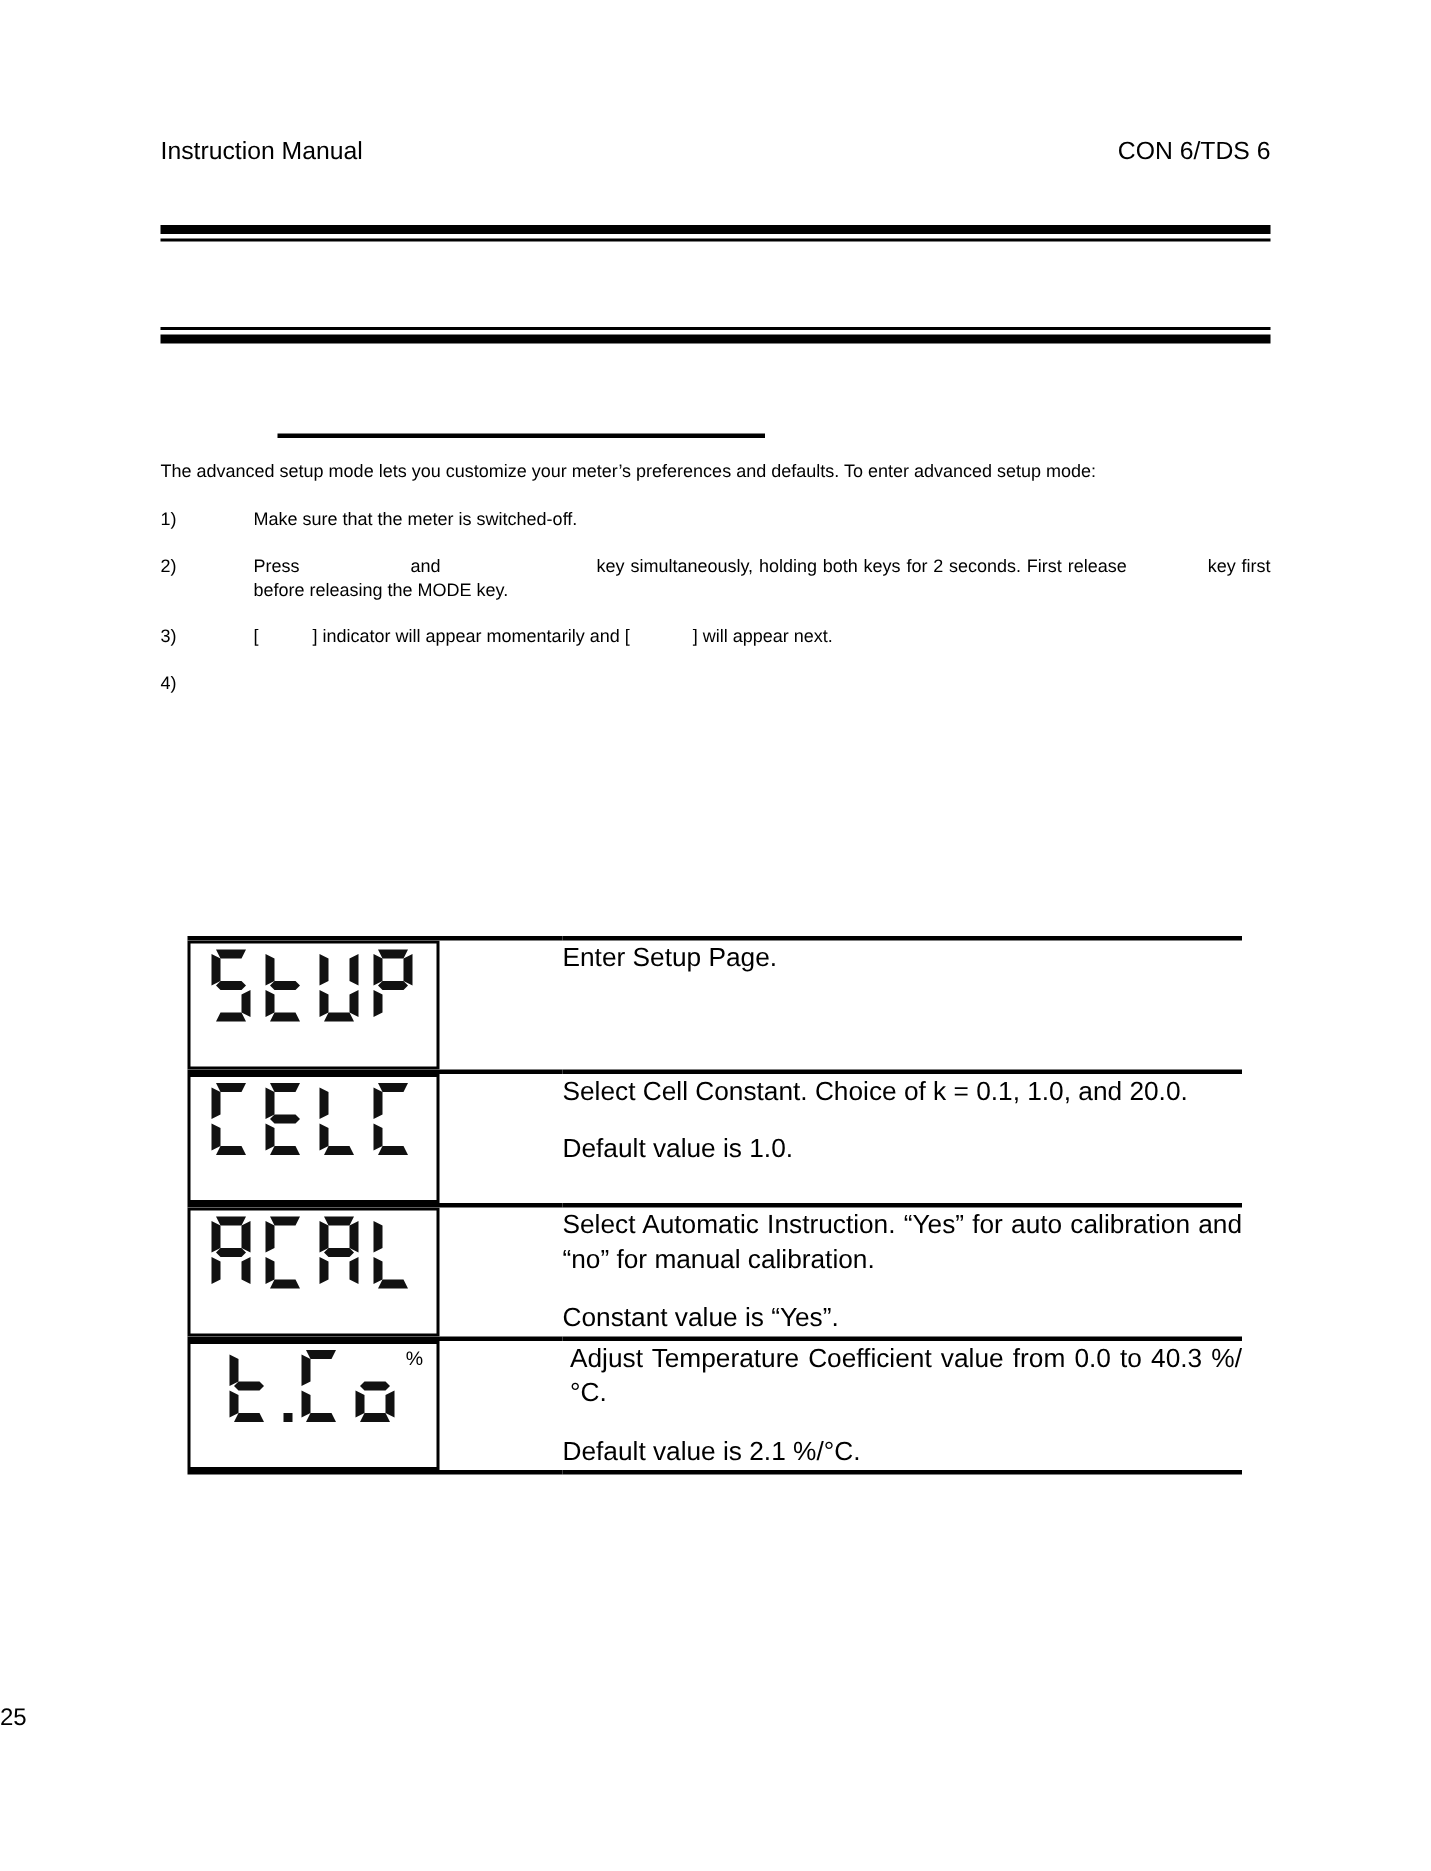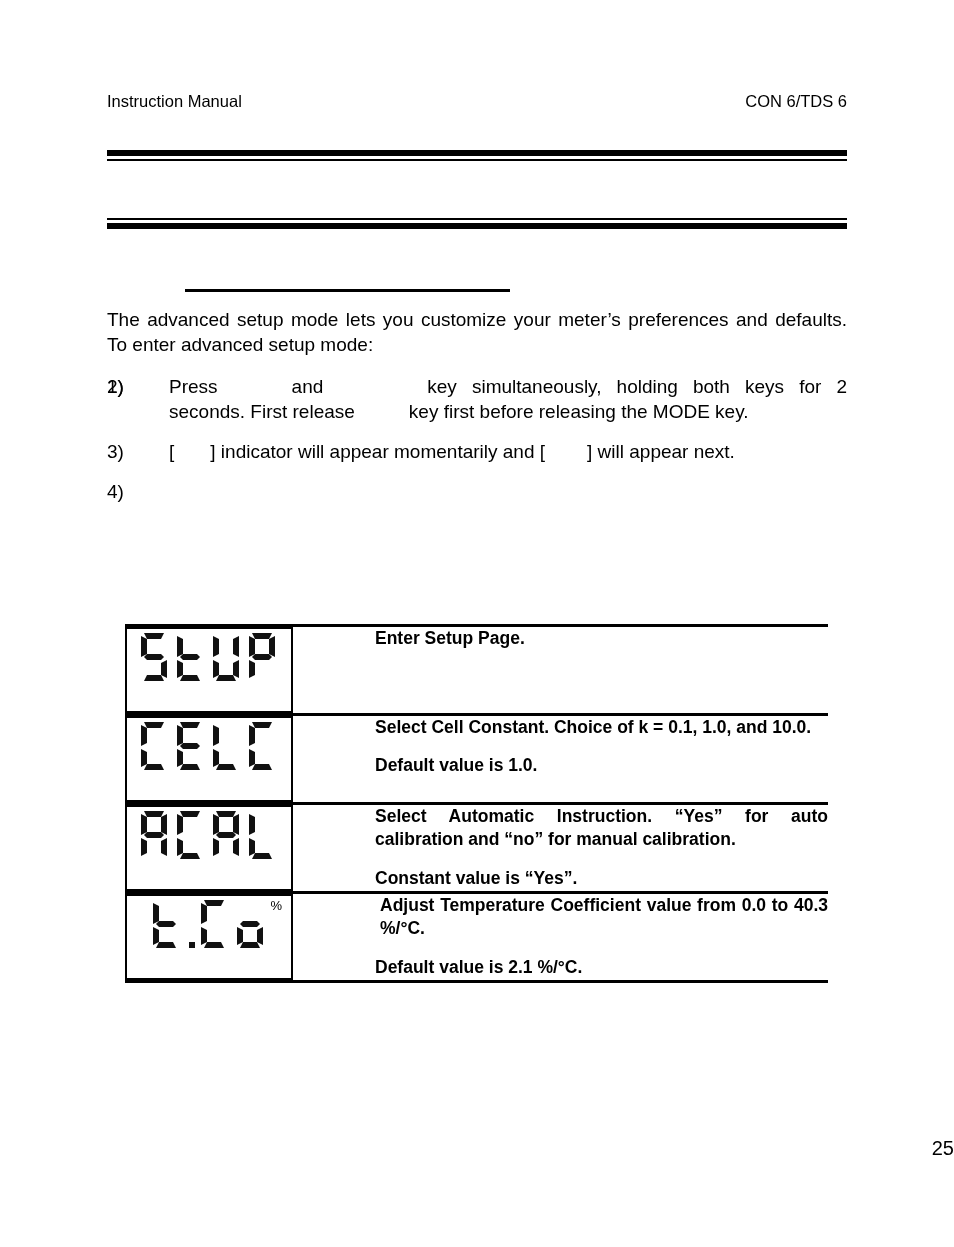--- a/index.html
+++ b/index.html
@@ -55,21 +55,21 @@
     height: 3px;
     background: #000000;
   }
 
   
   .body-wrap {
     position: absolute;
     left: 107px;
     top: 303px;
     width: 740px;
-    font-size: 19px;
+    font-size: 12px;
     line-height: 1.33;
   }
   .para {
     text-align: justify;
     text-justify: inter-word;
     margin: 0 0 16px 0;
   }
   .list-item {
     position: relative;
     padding-left: 62px;
@@ -108,21 +108,20 @@
   .cell-lcd {
     width: 250px;
     padding: 10px 0 12px 36px;
   }
   .cell-desc {
     padding: 12px 0 14px 33px;
     font-size: 17.5px;
     line-height: 1.33;
     text-align: justify;
     text-justify: inter-word;
-    font-weight: bold;
   }
   .desc-line { margin: 0; }
   .desc-line + .desc-line { margin-top: 15px; }
   .desc-lead { padding-left: 5px; }
 
   
   .lcd-box {
     position: relative;
     width: 168px;
     height: 86px;
@@ -138,22 +137,22 @@
     font-size: 13px;
     line-height: 1;
   }
 
   
   .page-number {
     position: absolute;
     left: 0;
     top: 1133px;
     width: 954px;
-    text-align: right;
-    font-size: 20px;
+    text-align: left;
+    font-size: 16px;
   }
 </style>
 </head>
 <body>
 
 <div class="page">
 
   <div class="header">
     <span class="header-left">Instruction Manual</span>
     <span class="header-right">CON 6/TDS 6</span>
@@ -172,20 +171,21 @@
   </div>
 
   <div class="subhead-rule"></div>
 
   <div class="body-wrap">
 
     <p class="para">The advanced setup mode lets you customize your meter’s preferences and defaults. To enter advanced setup mode:</p>
 
     <div class="list-item nojust">
       <span class="marker">1)</span>
+      <span>Make sure that the meter is switched-off.</span>
     </div>
 
     <div class="list-item">
       <span class="marker">2)</span>
       <span>Press</span><span class="keygap w1"></span><span>and</span><span class="keygap w2"></span><span>key simultaneously, holding both keys for 2 seconds. First release</span><span class="keygap w3"></span><span>key first before releasing the MODE key.</span>
     </div>
 
     <div class="list-item nojust">
       <span class="marker">3)</span>
       <span>[</span><span class="keygap w4"></span><span>] indicator will appear momentarily and [</span><span class="keygap w5"></span><span>] will appear next.</span>
@@ -262,21 +262,21 @@
                 <g transform="translate(112,4)">
                   <polygon points="3,0 23,0 20,6 6,6" fill="#111111"></polygon>
                   <polygon points="0,3 6,6 6,21 0,24" fill="#111111"></polygon>
                   <polygon points="0,27 6,30 6,42 0,45" fill="#111111"></polygon>
                   <polygon points="6,42 20,42 23,48 3,48" fill="#111111"></polygon>
                 </g>
               </svg>
             </div>
           </td>
           <td class="cell-desc">
-            <p class="desc-line">Select Cell Constant. Choice of k = 0.1, 1.0, and 10.0.</p>
+            <p class="desc-line">Select Cell Constant. Choice of k = 0.1, 1.0, and 20.0.</p>
             <p class="desc-line">Default value is 1.0.</p>
           </td>
         </tr>
         <tr>
           <td class="cell-lcd">
             <div class="lcd-box">
               <svg class="lcd-svg" width="144" height="56" viewBox="0 0 144 56">
                 <g transform="translate(4,4)">
                   <polygon points="3,0 23,0 20,6 6,6" fill="#111111"></polygon>
                   <polygon points="26,3 26,24 20,21 20,6" fill="#111111"></polygon>

